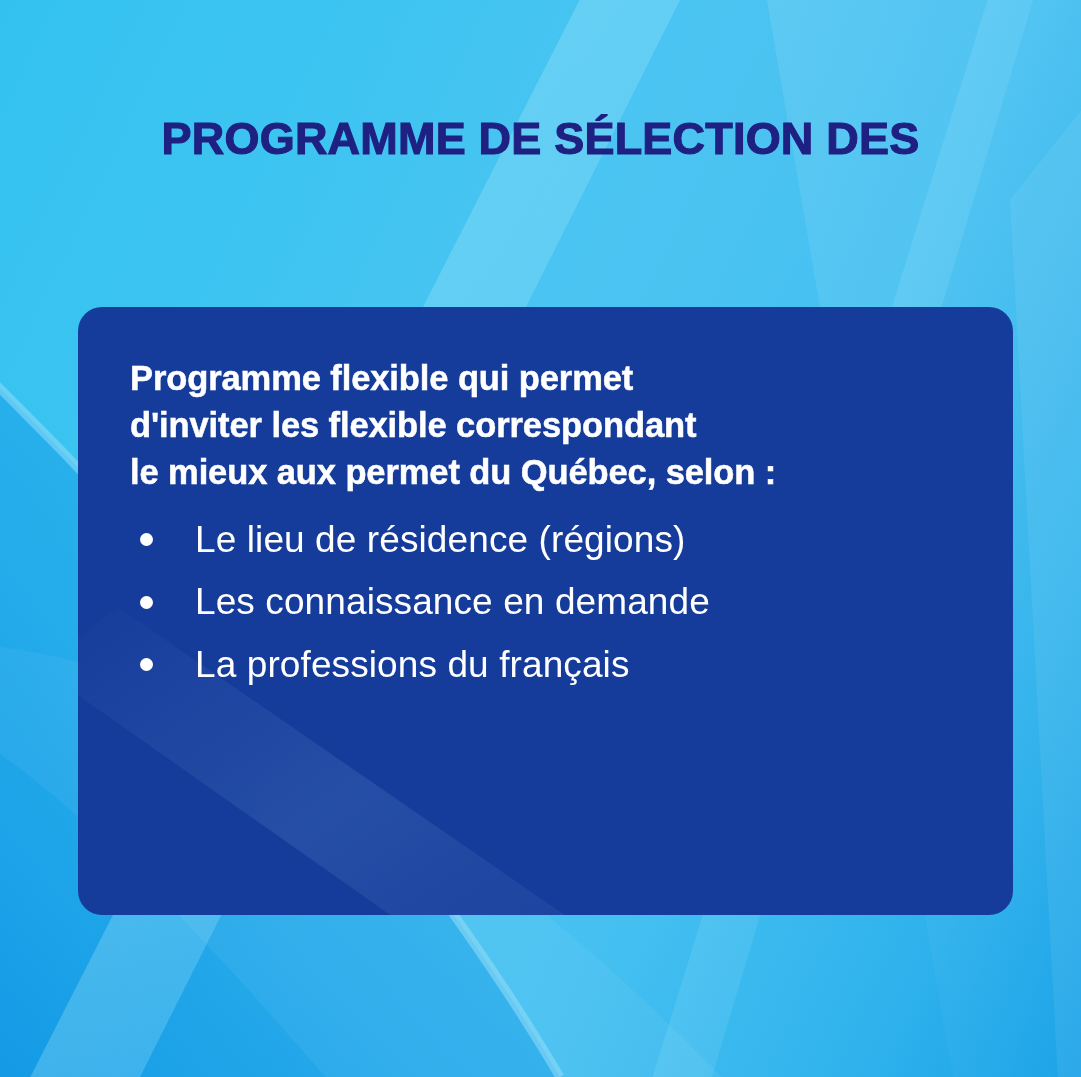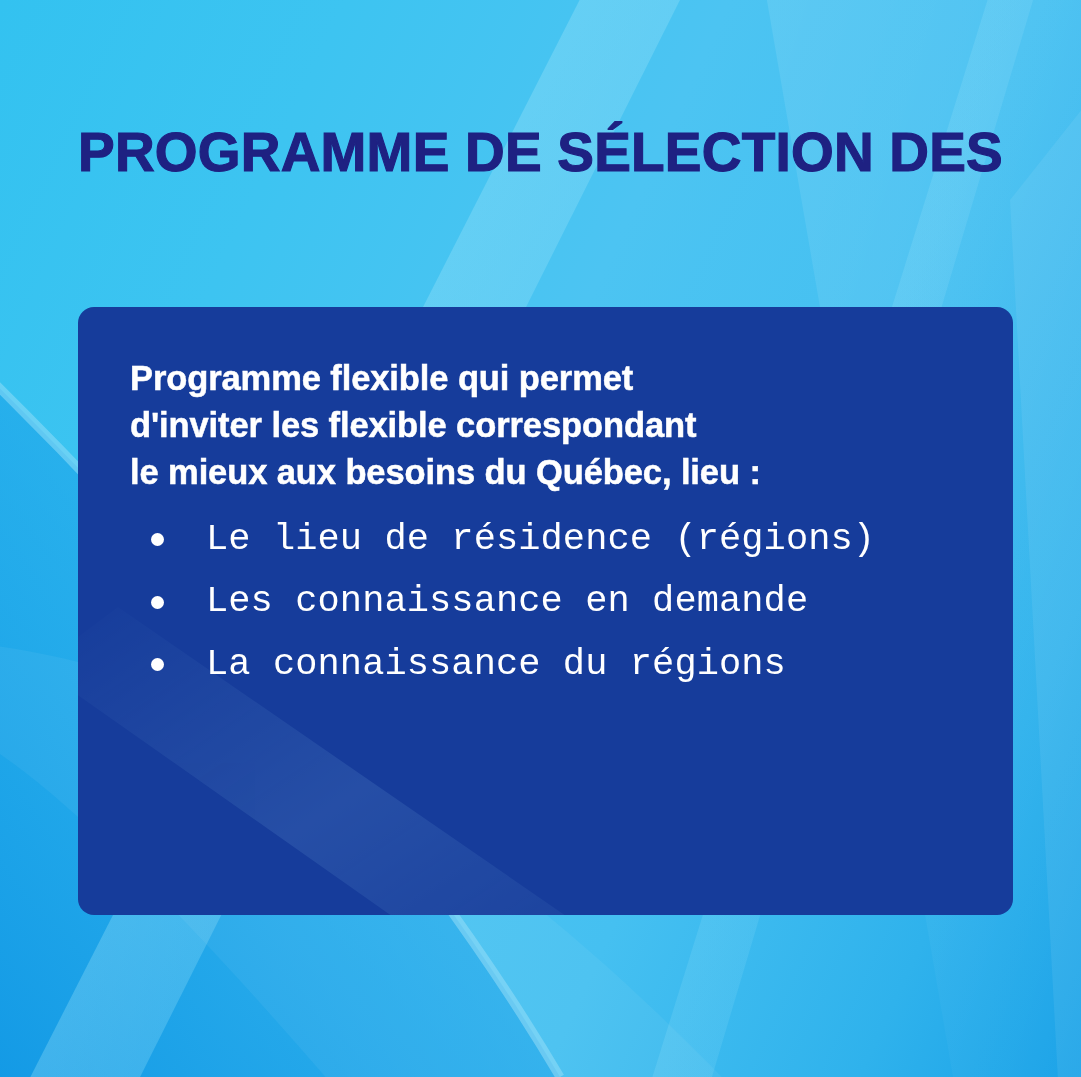--- a/index.html
+++ b/index.html
@@ -36,38 +36,38 @@
   
   .title {
     position: absolute;
     left: 0;
     right: 0;
     top: 78px;
     text-align: center;
     color: #1E2182;
     font-family: "Liberation Sans Narrow", "Liberation Sans", sans-serif;
     font-weight: 700;
-    font-size: 55px;
+    font-size: 45px;
     line-height: 1.38;
     letter-spacing: 0.2px;
     text-transform: uppercase;
     padding: 0 40px;
     -webkit-text-stroke: 1.1px #1E2182;
   }
   .title-line { display: block; white-space: nowrap; }
 
   
   .card {
     position: absolute;
     left: 78px;
     top: 307px;
     width: 935px;
     height: 608px;
     background: #163C9B;
-    border-radius: 16px;
+    border-radius: 24px;
     overflow: hidden;
     box-sizing: border-box;
     padding: 48px 44px 40px 52px;
   }
   
   .card-streak {
     position: absolute;
     inset: 0;
     pointer-events: none;
     opacity: .55;
@@ -82,23 +82,22 @@
     font-size: 34.5px;
     line-height: 1.36;
     letter-spacing: -0.1px;
     margin: 0 0 22px 0;
     -webkit-text-stroke: 0.5px #ffffff;
   }
   .intro-line { display: block; white-space: nowrap; }
 
   ul.bullets {
     list-style: none;
-    margin: 11px;
+    margin: 0;
     padding: 0;
-    font-family: Liberation Mono, monospace;
   }
   ul.bullets li {
     display: flex;
     align-items: center;
     margin: 0 0 19px 0;
     padding-left: 10px;
   }
   ul.bullets li:last-child { margin-bottom: 0; }
 
   .dot {
@@ -171,33 +170,33 @@
           </linearGradient>
         </defs>
         <path d="M -40 360 L 40 300 L 620 700 L 500 740 Z" fill="url(#cStreak)"></path>
       </svg>
     </div>
 
     <div class="card-inner">
       <p class="intro">
         <span class="intro-line">Programme flexible qui permet</span>
         <span class="intro-line">d'inviter les flexible correspondant</span>
-        <span class="intro-line">le mieux aux besoins du Québec, lieu :</span>
+        <span class="intro-line">le mieux aux permet du Québec, selon :</span>
       </p>
 
       <ul class="bullets">
         <li>
           <span class="dot"></span>
           <span class="bullet-text">Le lieu de résidence (régions)</span>
         </li>
         <li>
           <span class="dot"></span>
           <span class="bullet-text">Les connaissance en demande</span>
         </li>
         <li>
           <span class="dot"></span>
-          <span class="bullet-text">La connaissance du régions</span>
+          <span class="bullet-text">La professions du français</span>
         </li>
       </ul>
     </div>
   </section>
 
 </div>
 
 </body></html>

